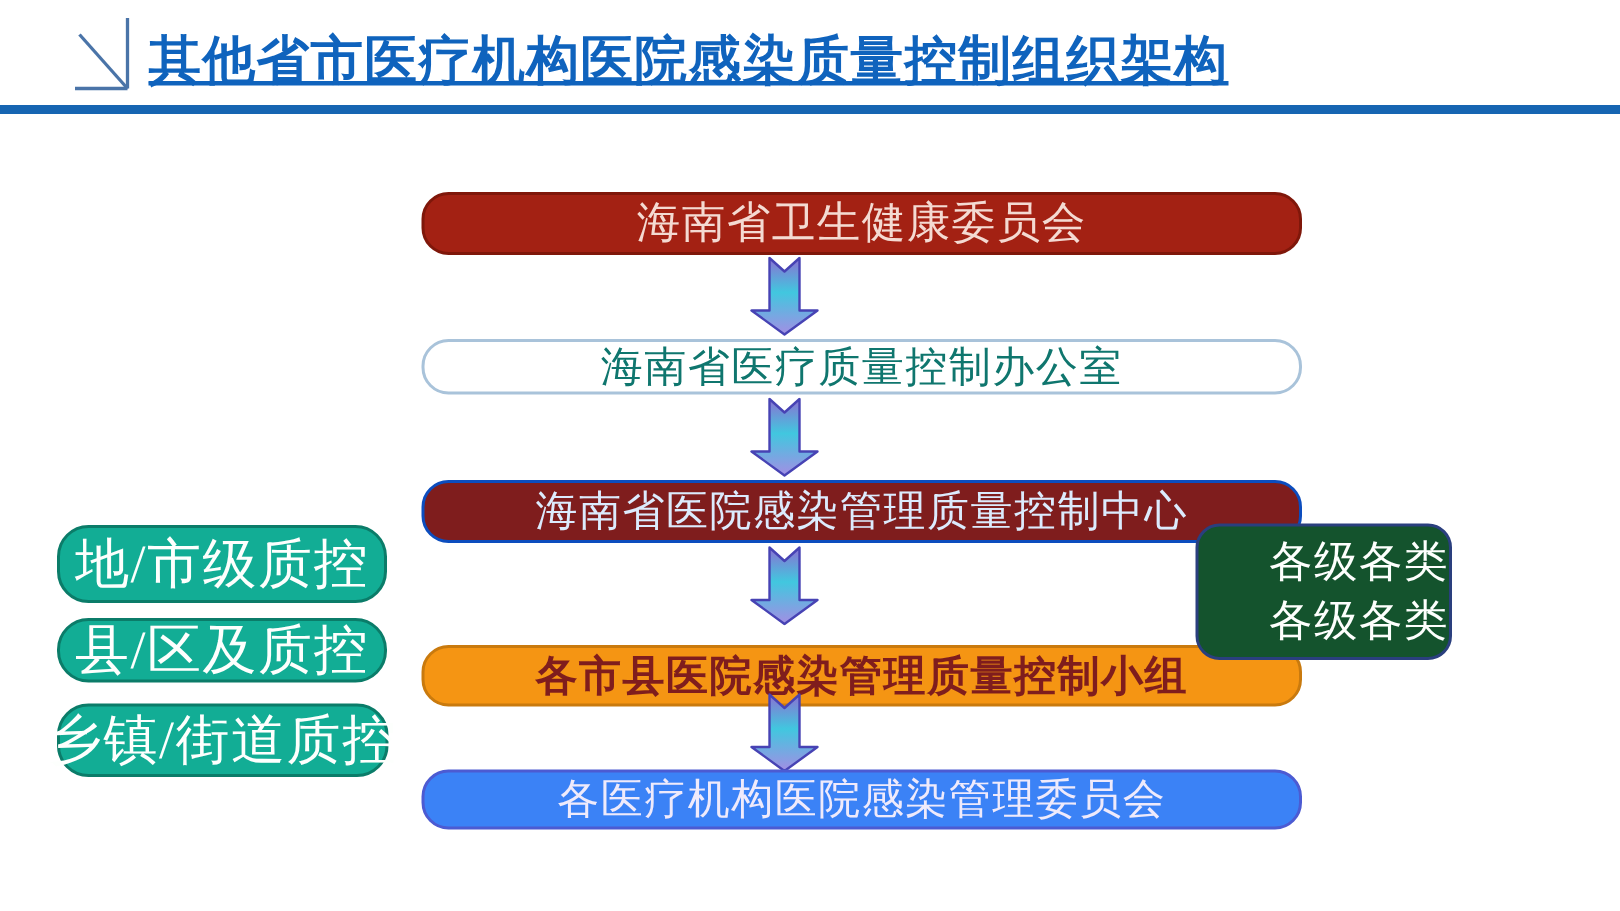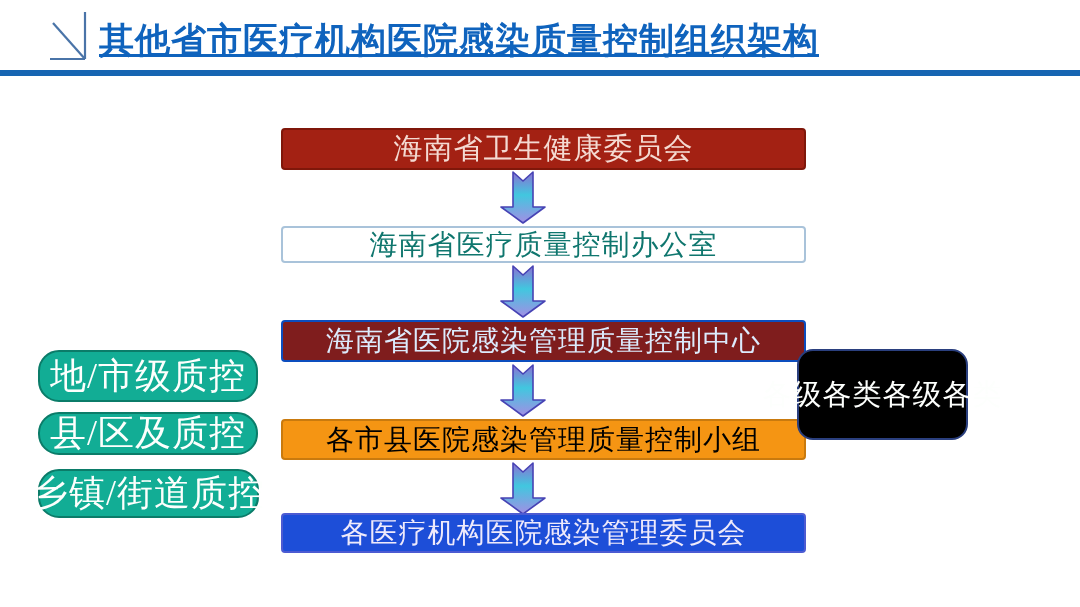--- a/index.html
+++ b/index.html
@@ -17,52 +17,52 @@
     font-family:"Liberation Sans","DejaVu Sans",sans-serif;
     font-weight:900;font-size:35px;letter-spacing:1px;
     color:#0F63BD;white-space:nowrap;text-decoration:underline;
   }
   .title-rule{
     position:absolute;left:0;top:70px;width:1080px;height:6px;
     background:#1665B2;
   }
   
   .node{
-    position:absolute;left:281px;width:525px;
+    position:absolute;left:281px;width:587px;
     box-sizing:border-box;
     display:flex;align-items:center;justify-content:center;
-    border-radius:4px;border:2px solid transparent;
+    border-radius:18px;border:2px solid transparent;
     font-size:28px;white-space:nowrap;letter-spacing:1px;
   }
   .node-1{top:128px;height:42px;background:#A32113;border-color:#7F170A;color:#F4DAD2;font-size:29px;}
   .node-2{top:226px;height:37px;background:#FFFFFF;border-color:#A9C3DA;color:#0f766e;}
   .node-3{top:320px;height:42px;background:#7f1d1d;border-color:#0C4DBE;color:#DCEBFD;}
-  .node-4{top:419px;height:41px;background:#F59513;border-color:#C97A0E;color:#000000;}
-  .node-5{top:513px;height:40px;background:#1d4ed8;border-color:#4C5BD2;color:#EFEAFB;}
+  .node-4{top:430px;height:41px;background:#F59513;border-color:#C97A0E;color:#7f1d1d;font-weight:bold;}
+  .node-5{top:513px;height:40px;background:#3b82f6;border-color:#4C5BD2;color:#EFEAFB;}
   
   .flow-arrow{position:absolute;left:500px;width:46px;height:53px;}
   .arrow-1{top:171px;}
   .arrow-2{top:265px;}
   .arrow-3{top:364px;}
   .arrow-4{top:462px;}
   
   .side-box{
     position:absolute;
     box-sizing:border-box;
     display:flex;align-items:center;justify-content:center;
     background:#12AD95;border:2px solid #0B7C69;border-radius:21px;
     color:#FDFFFD;font-size:36px;white-space:nowrap;letter-spacing:1px;
   }
   .left-1{left:38px;top:350px;width:220px;height:52px;}
   .left-2{left:38px;top:412px;width:220px;height:43px;}
   .left-3{left:38px;top:469px;width:221px;height:49px;}
   .right-1{
     left:797px;top:349px;width:171px;height:91px;
-    border-color:#2A3F7E;border-radius:16px;background:#000000;
-    line-height:1.32;font-size:29px;
+    border-color:#2A3F7E;border-radius:16px;background:#14532d;
+    flex-direction:column;line-height:1.32;font-size:29px;align-items:flex-end;
   }
 </style>
 </head>
 <body>
 
 <div class="slide">
 
   <svg class="corner-icon" viewBox="0 0 46 56">
     <line x1="39" y1="4" x2="39" y2="51" stroke="#4A74A8" stroke-width="2.2"></line>
     <line x1="4" y1="51" x2="39" y2="51" stroke="#4A74A8" stroke-width="2.2"></line>

